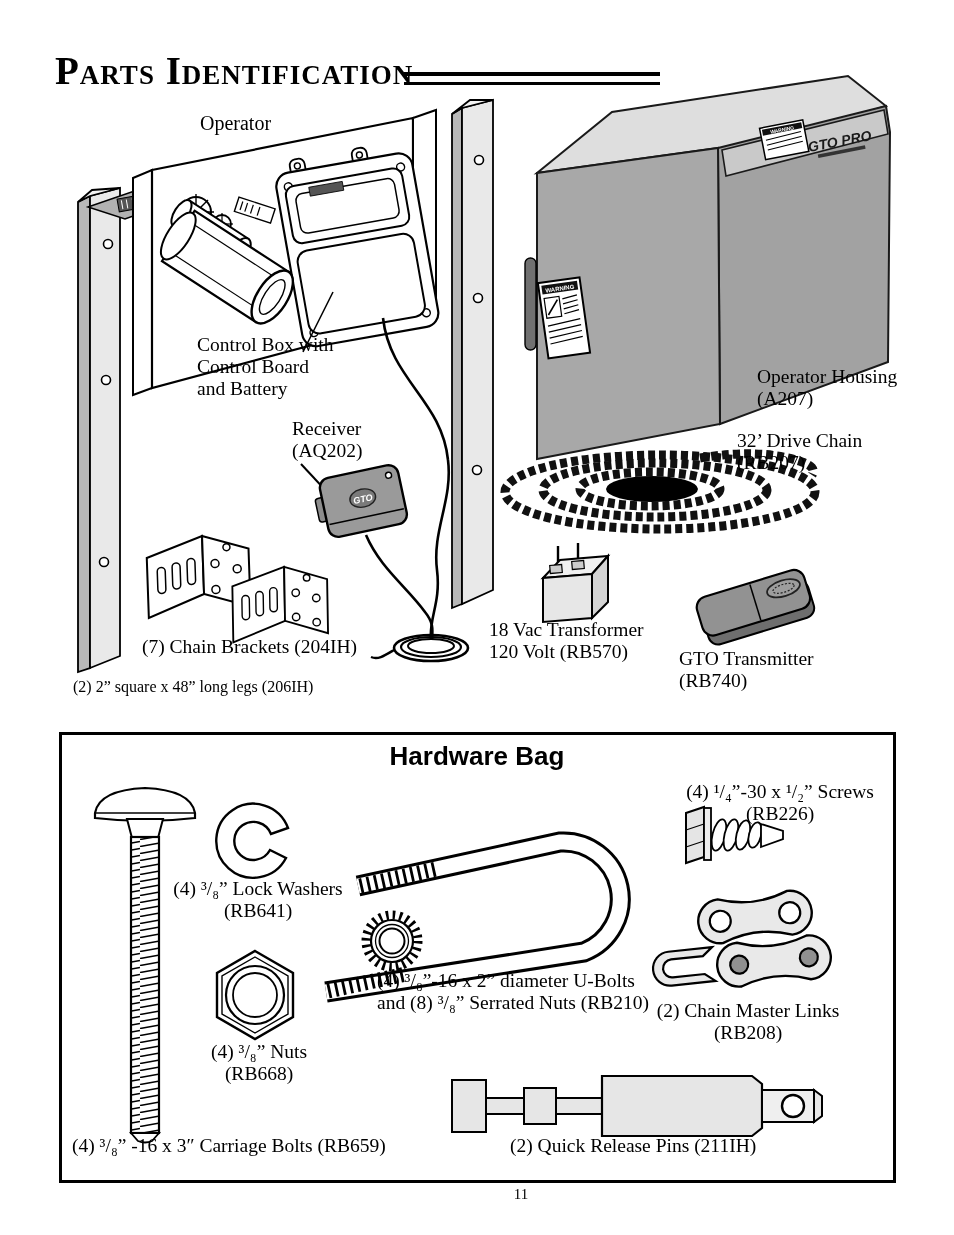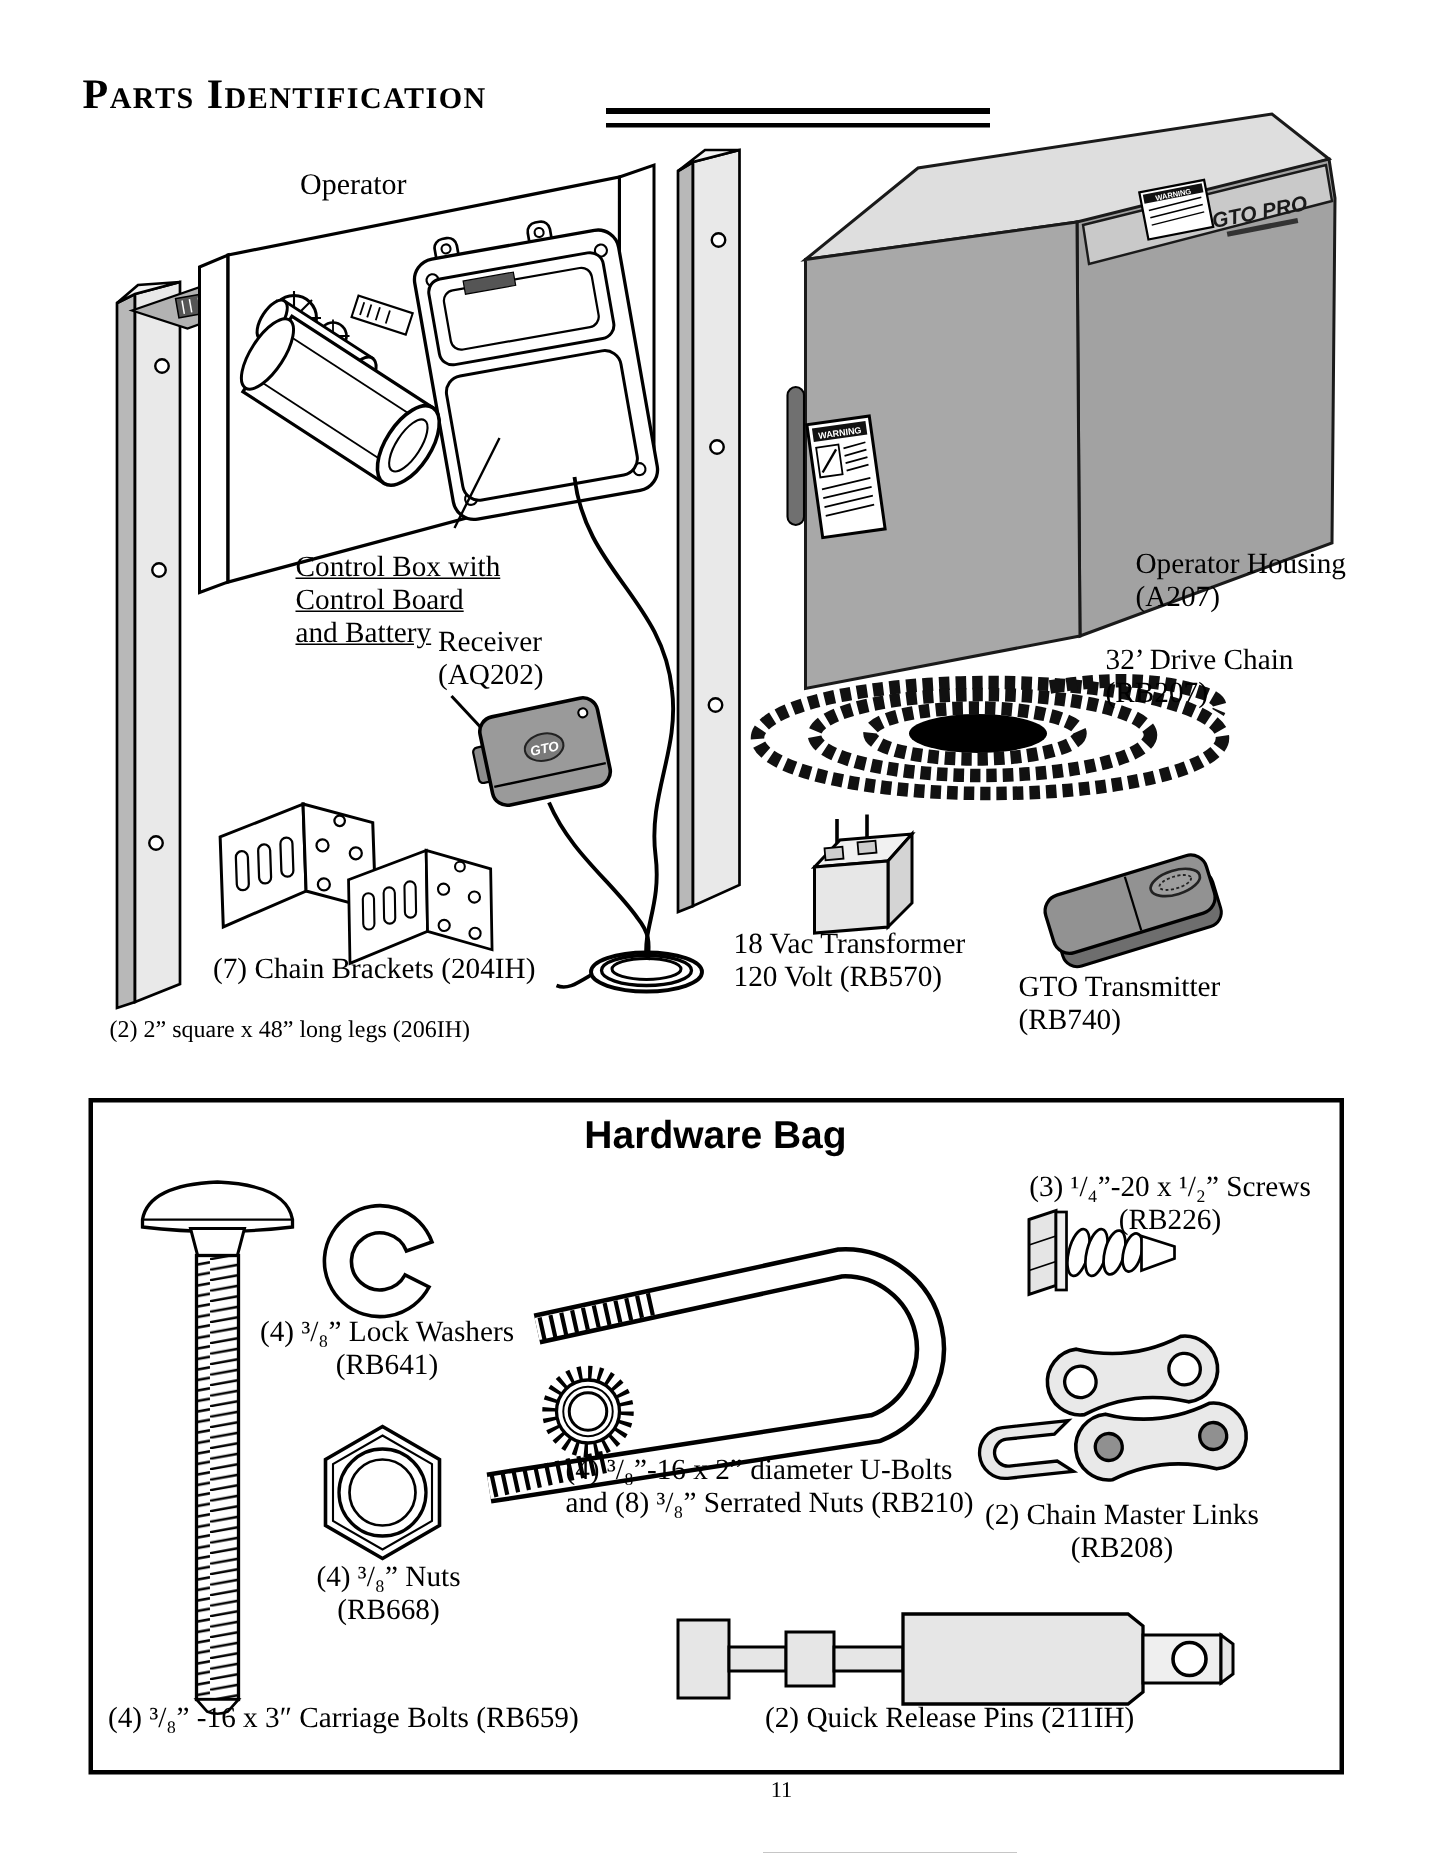--- a/index.html
+++ b/index.html
@@ -1,21 +1,21 @@
 <!DOCTYPE html>
 <html><head>
 <meta charset="utf-8">
 <style>
   html,body{margin:0;padding:0;background:#9a9a9a;}
   .page{position:relative;width:954px;height:1235px;background:#ffffff;overflow:hidden;
         font-family:"Liberation Serif","DejaVu Serif",serif;color:#000;}
   svg.art{position:absolute;left:0;top:0;}
   .lbl{position:absolute;font-size:19.5px;line-height:1.14;white-space:pre-line;}
   .center{text-align:center;}
-  h1.title{position:absolute;left:55px;top:48px;margin:0;font-size:28px;font-weight:bold;
+  h1.title{position:absolute;left:55px;top:48px;margin:0;font-size:39px;font-weight:bold;
            font-variant:small-caps;letter-spacing:1px;font-family:"Liberation Serif","DejaVu Serif",serif;}
   .rule{position:absolute;left:404px;top:72px;width:256px;height:6px;
         border-top:4px solid #000;border-bottom:3px solid #000;}
   .hwbox{position:absolute;left:59px;top:732px;width:831px;height:445px;border:3px solid #000;}
   .hwtitle{position:absolute;left:0;top:741px;width:954px;text-align:center;
            font-family:"Liberation Sans","DejaVu Sans",sans-serif;font-weight:bold;font-size:26px;}
   .pagenum{position:absolute;left:0;top:1186px;width:954px;text-align:center;font-size:15px;margin-left:44px;}
 </style>
 </head>
 <body>
@@ -282,39 +282,39 @@
       <rect x="762" y="1090" width="52" height="32" fill="#efefef" stroke="#000" stroke-width="2"></rect>
       <circle cx="793" cy="1106" r="11" fill="#fff" stroke="#000" stroke-width="2.4"></circle>
       <polygon points="814,1090 822,1096 822,1116 814,1122" fill="#e6e6e6" stroke="#000" stroke-width="2"></polygon>
     </g>
   </svg>
 
   <h1 class="title">Parts Identification</h1>
   <div class="rule"></div>
 
   <div class="lbl" style="left:200px;top:112px;font-size:20px;">Operator</div>
-  <div class="lbl" style="left:197px;top:368px;text-decoration:underline;">Control Box with
+  <div class="lbl" style="left:197px;top:334px;">Control Box with
 Control Board
 and Battery</div>
   <div class="lbl" style="left:292px;top:418px;">Receiver
 (AQ202)</div>
   <div class="lbl" style="left:757px;top:366px;">Operator Housing
 (A207)</div>
   <div class="lbl" style="left:737px;top:430px;">32’ Drive Chain
 (RB207)</div>
   <div class="lbl" style="left:142px;top:636px;">(7) Chain Brackets (204IH)</div>
   <div class="lbl" style="left:73px;top:678px;font-size:16px;">(2) 2” square x 48” long legs (206IH)</div>
   <div class="lbl" style="left:489px;top:619px;">18 Vac Transformer
 120 Volt (RB570)</div>
   <div class="lbl" style="left:679px;top:648px;">GTO Transmitter
 (RB740)</div>
 
   <div class="hwtitle">Hardware Bag</div>
 
-  <div class="lbl center" style="left:645px;top:781px;width:270px;">(3) ¹/₄”-20 x ¹/₂” Screws
+  <div class="lbl center" style="left:645px;top:781px;width:270px;">(4) ¹/₄”-30 x ¹/₂” Screws
 (RB226)</div>
   <div class="lbl center" style="left:163px;top:878px;width:190px;">(4) ³/₈” Lock Washers
 (RB641)</div>
   <div class="lbl" style="left:337px;top:970px;padding-left:40px;">(4) ³/₈”-16 x 2” diameter U-Bolts
 and (8) ³/₈” Serrated Nuts (RB210)</div>
   <div class="lbl center" style="left:648px;top:1000px;width:200px;">(2) Chain Master Links
 (RB208)</div>
   <div class="lbl center" style="left:194px;top:1041px;width:130px;">(4) ³/₈” Nuts
 (RB668)</div>
   <div class="lbl" style="left:72px;top:1135px;">(4) ³/₈” -16 x 3″ Carriage Bolts (RB659)</div>

